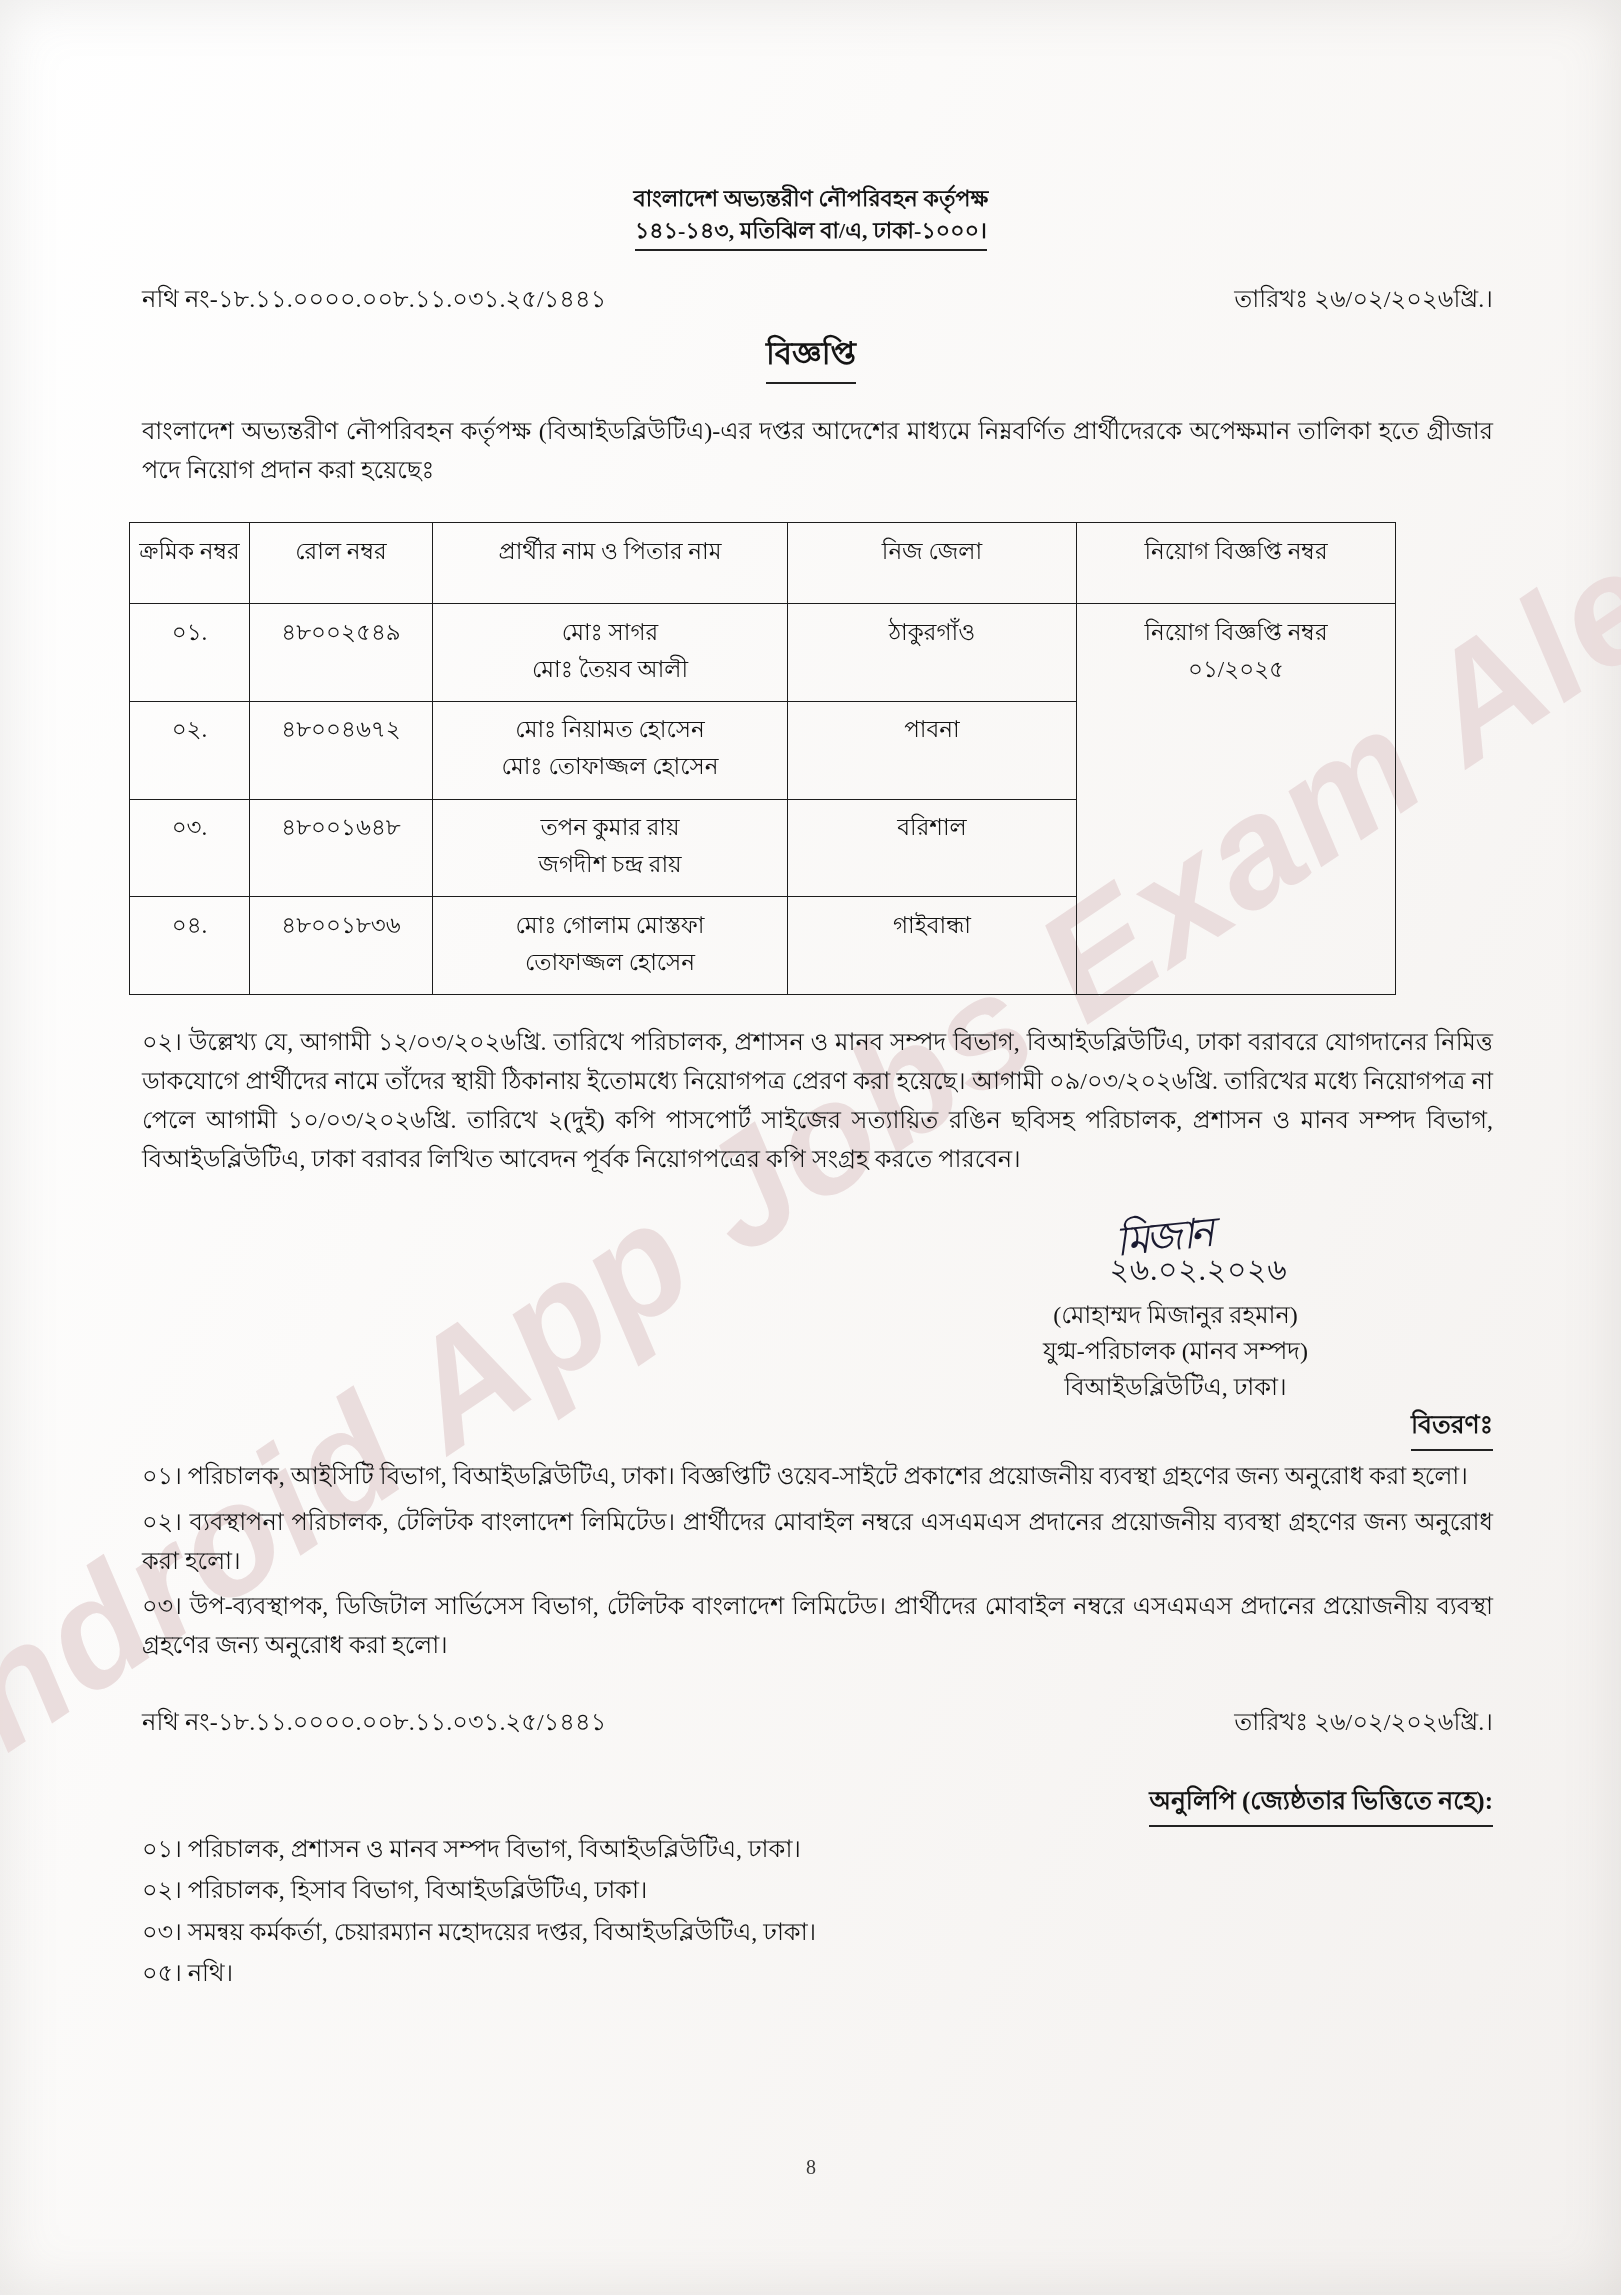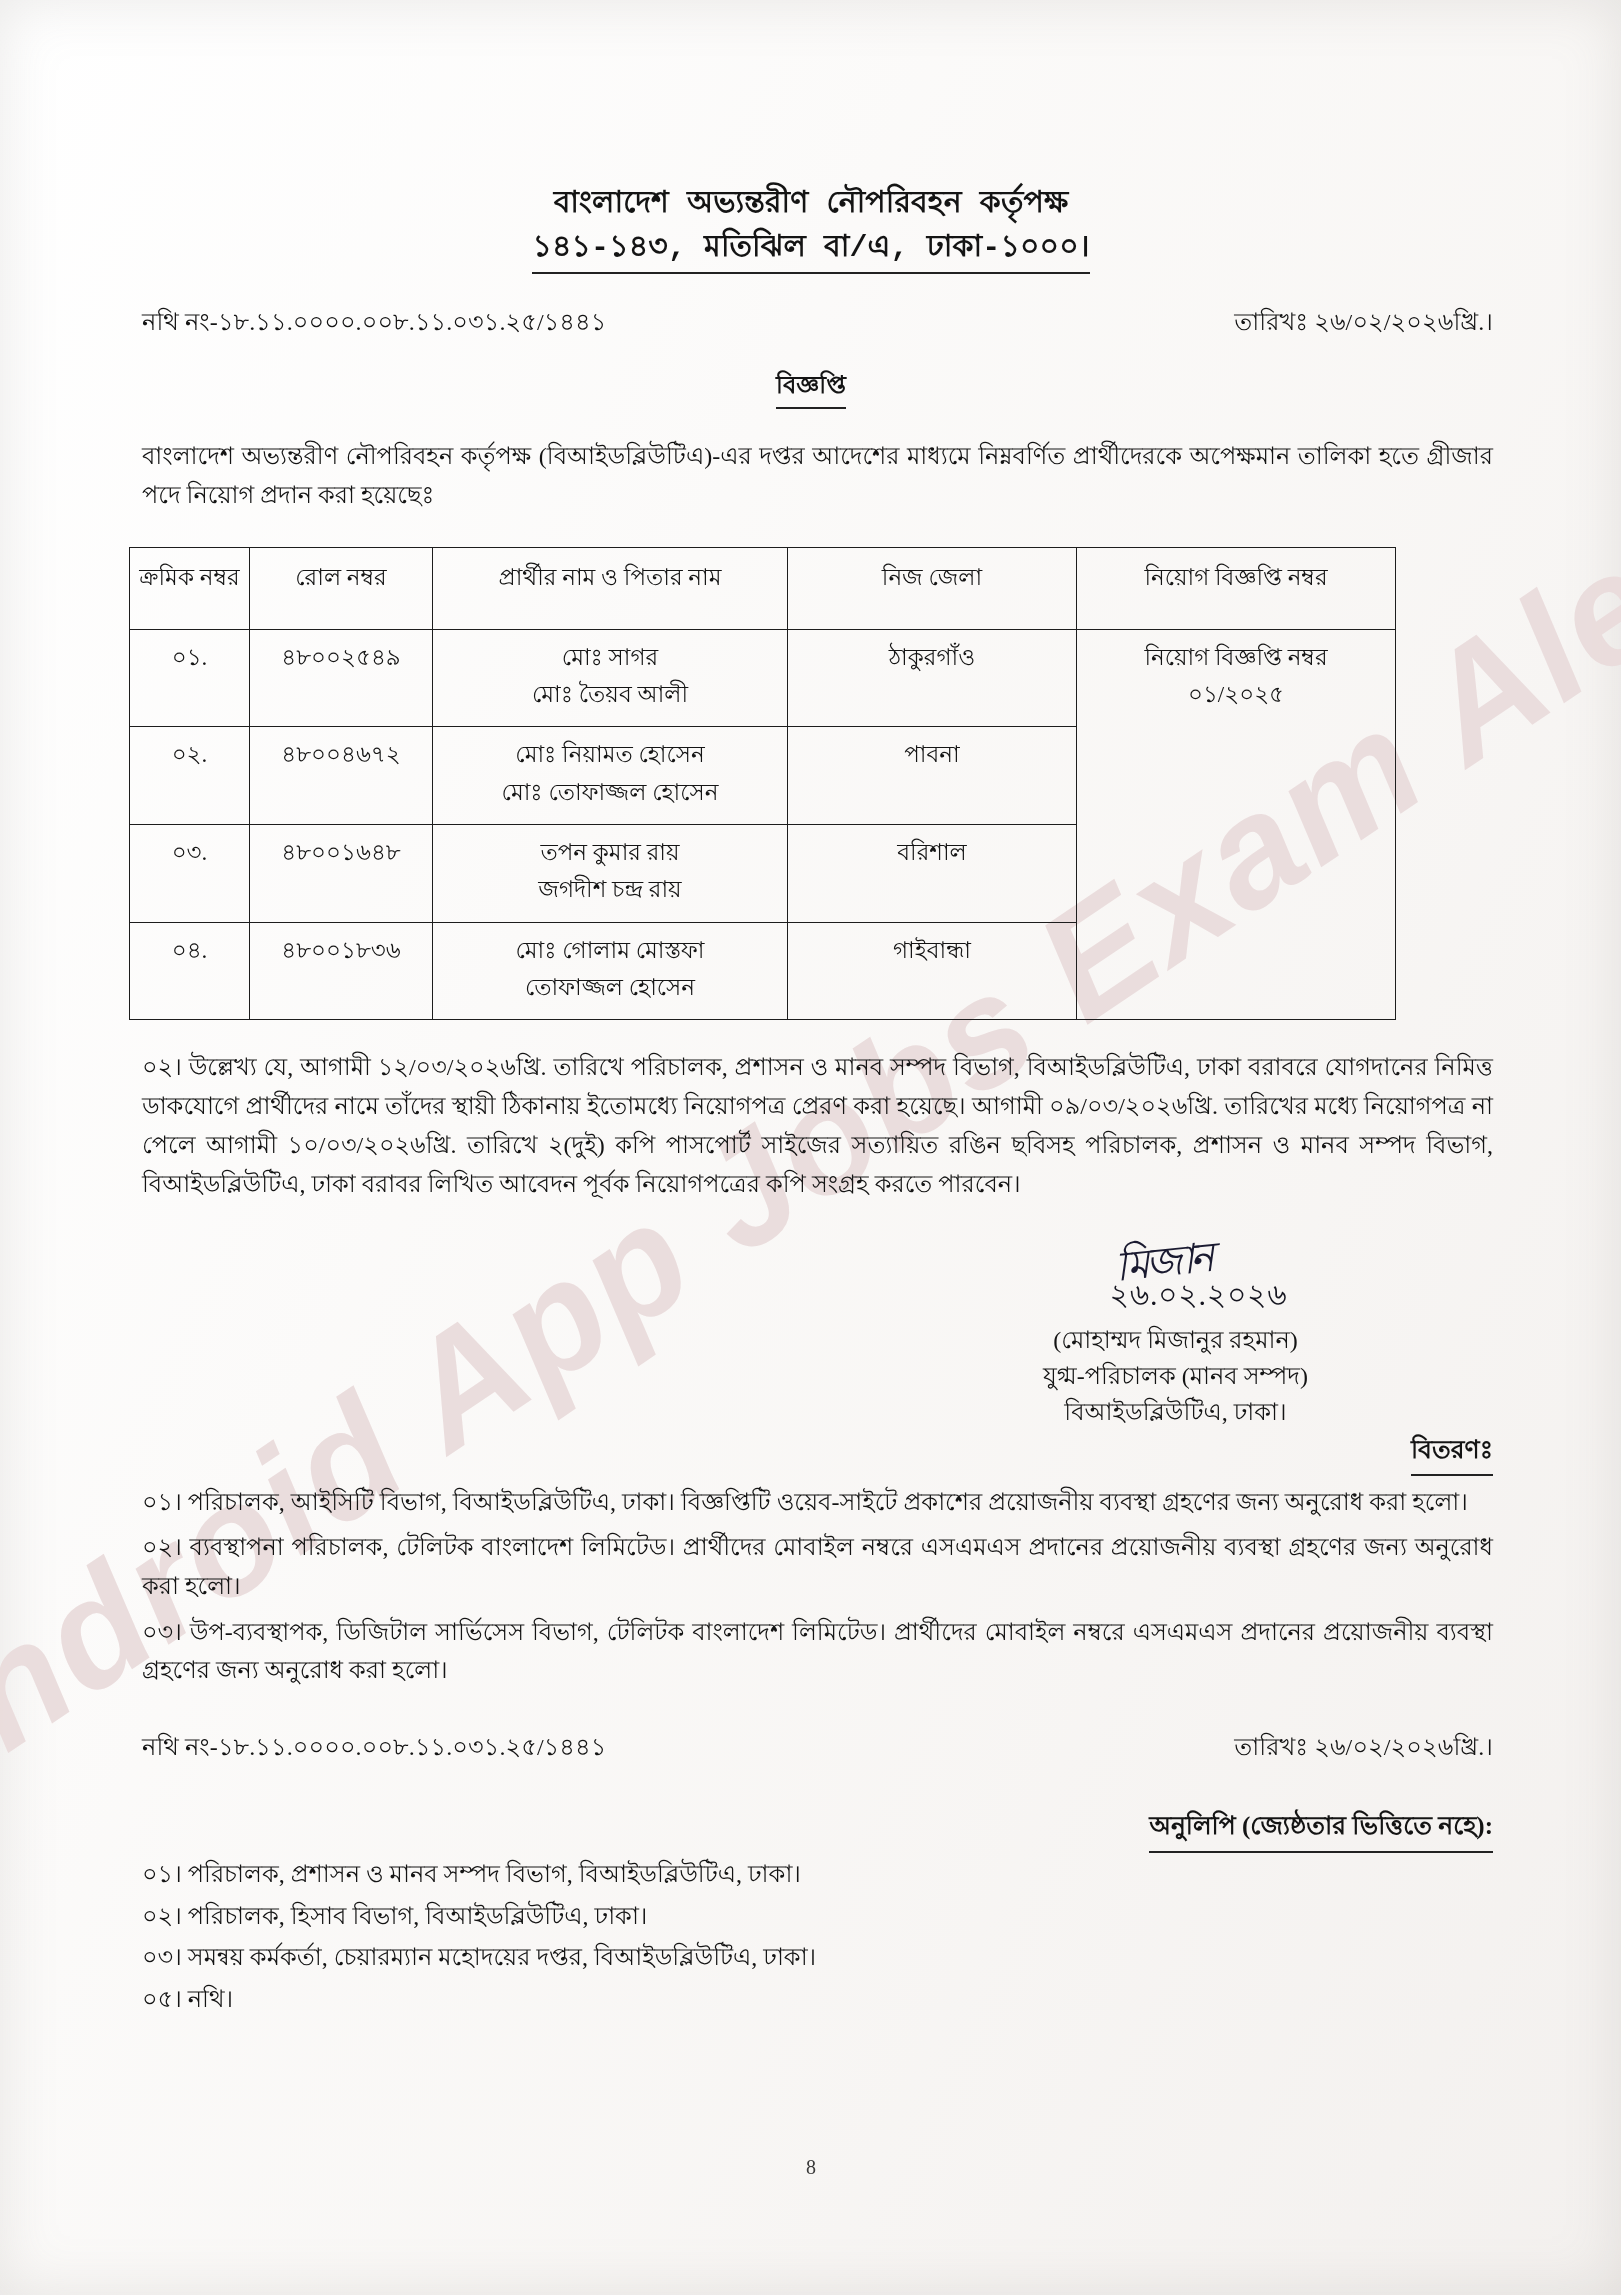--- a/index.html
+++ b/index.html
@@ -57,47 +57,46 @@
     z-index: 3;
     padding: 0;
   }
 
   
   .org-header {
     text-align: center;
     margin-top: 183px;
   }
   .org-line {
-    font-size: 30px;
+    font-size: 22px;
     font-weight: bold;
     line-height: 1.45;
     letter-spacing: 0.1px;
-    font-family: Liberation Mono, monospace;
   }
   .org-line.addr {
     display: inline-block;
     border-bottom: 2px solid #222;
     padding-bottom: 2px;
   }
 
   
   .memo-row {
     display: flex;
     justify-content: space-between;
     align-items: baseline;
     margin: 29px 129px 0 142px;
     font-size: 24px;
   }
   .memo-no { letter-spacing: 0.1px; }
   .memo-date { letter-spacing: 0.1px; }
 
   .notice-title {
     text-align: center;
-    margin-top: 23px;
-    font-size: 24px;
+    margin-top: 9px;
+    font-size: 31px;
     font-weight: bold;
   }
   .notice-title span {
     display: inline-block;
     border-bottom: 2px solid #222;
     padding-bottom: 1.3px;
   }
 
   
   .body-para {

